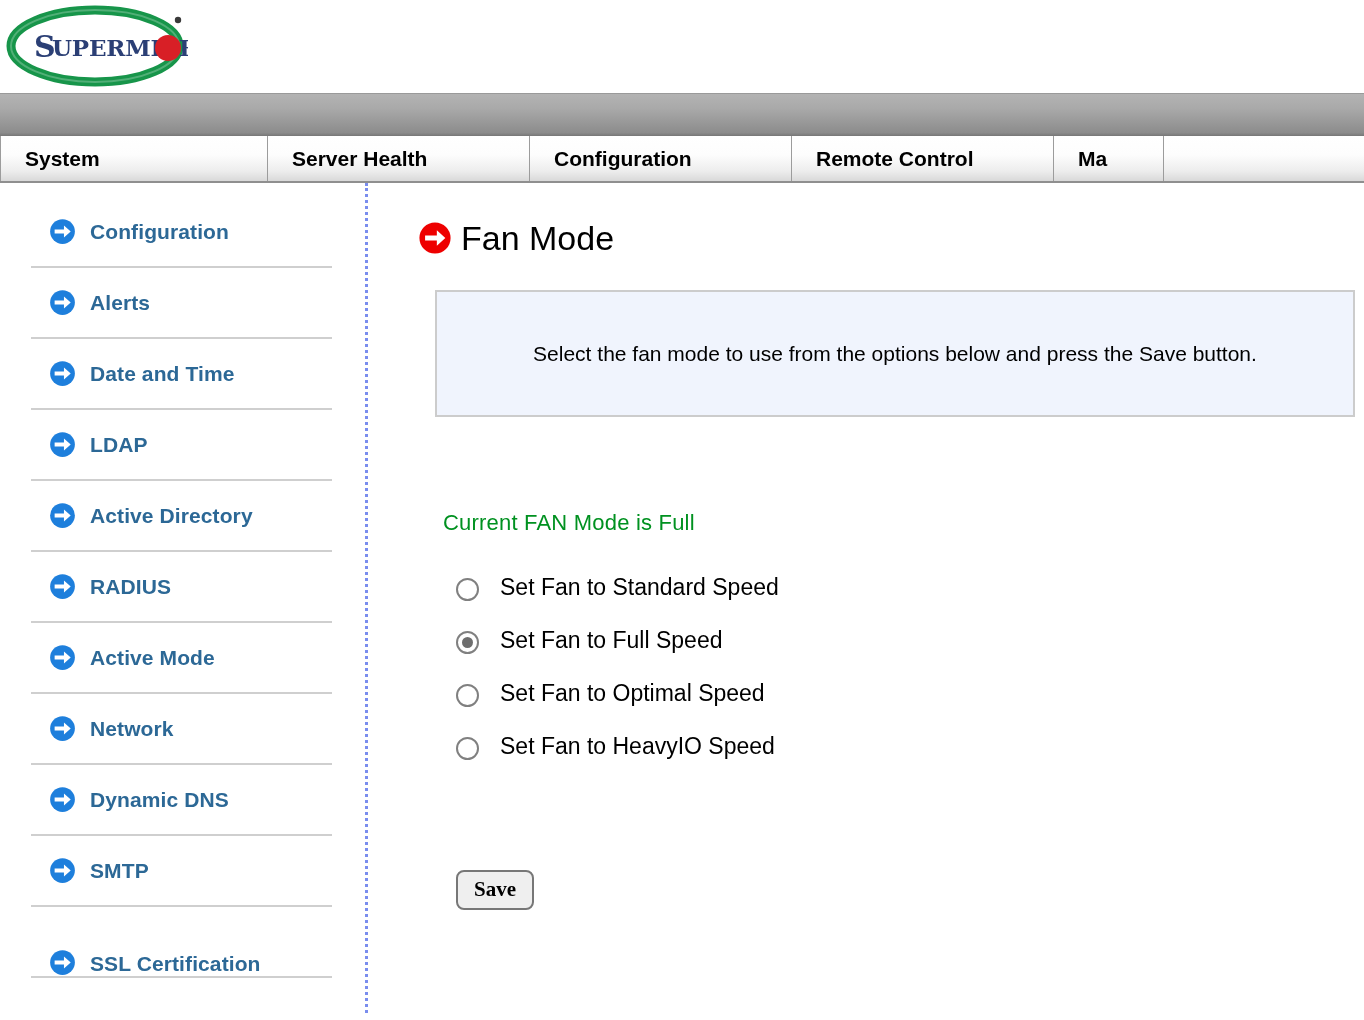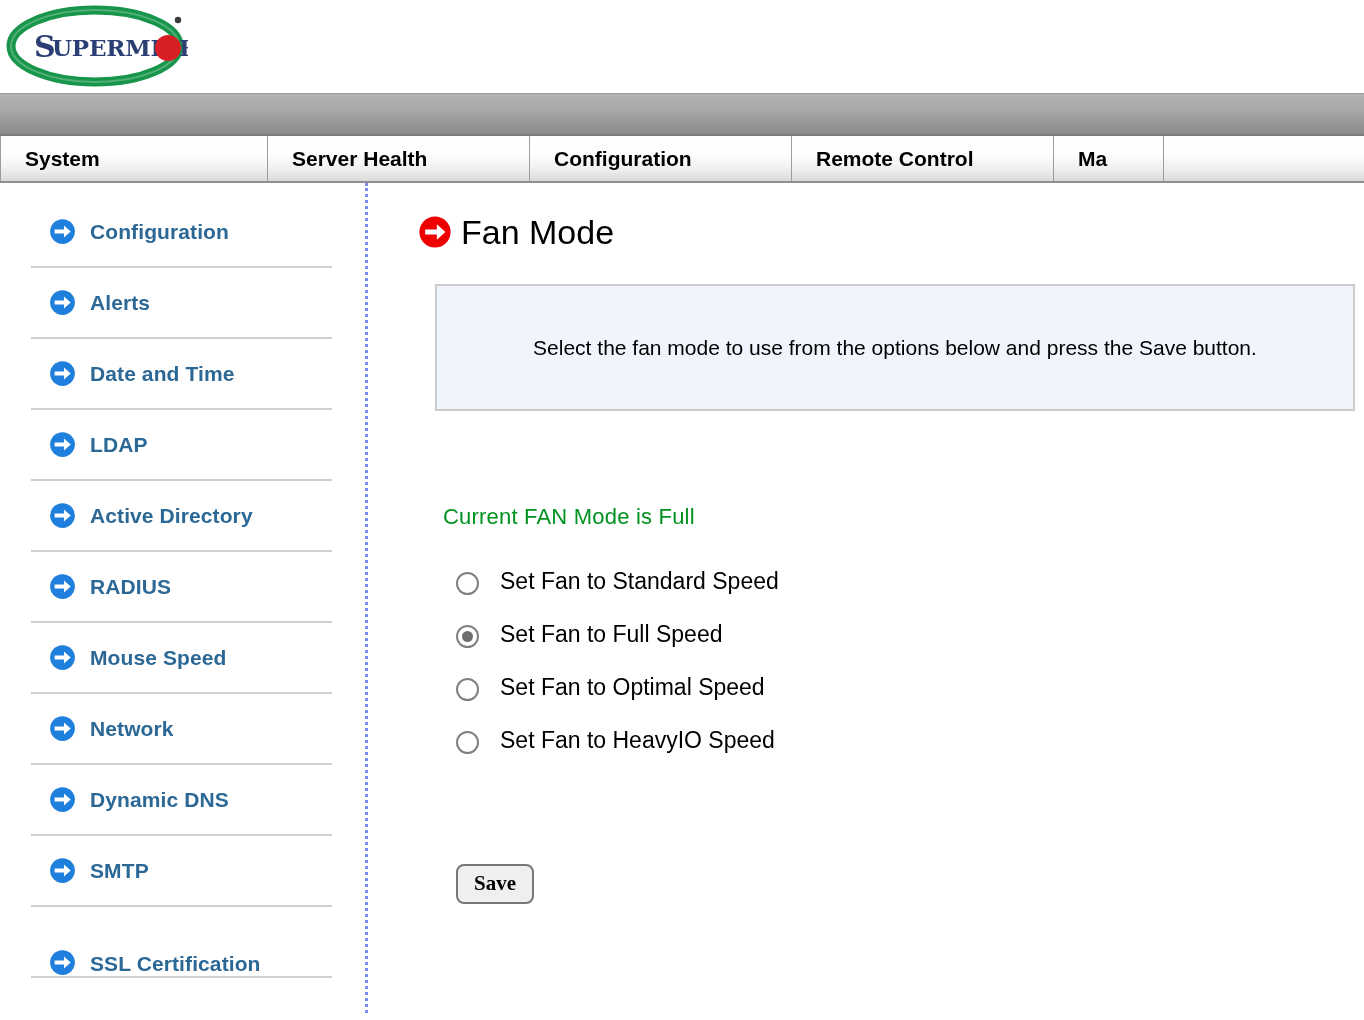--- a/index.html
+++ b/index.html
@@ -106,21 +106,21 @@
     color: #2c6896;
     letter-spacing: 0.1px;
   }
 
   
   .main {
     flex: 1 1 auto;
     position: relative;
     background: #ffffff;
     padding-left: 50px;
-    padding-top: 24px;
+    padding-top: 30px;
     box-sizing: border-box;
   }
   .page-title-row {
     display: flex;
     align-items: center;
     height: 50px;
   }
   .title-icon {
     width: 34px;
     height: 34px;
@@ -296,21 +296,21 @@
         <path d="M5 10.2h8.3V6.6l6 5.4-6 5.4v-3.6H5z" fill="#ffffff"></path>
       </svg>
       <span class="side-label">RADIUS</span>
     </div>
 
     <div class="side-item">
       <svg class="side-icon" viewBox="0 0 24 24">
         <circle cx="12" cy="12" r="11" fill="#1e7fdc"></circle>
         <path d="M5 10.2h8.3V6.6l6 5.4-6 5.4v-3.6H5z" fill="#ffffff"></path>
       </svg>
-      <span class="side-label">Mouse Speed</span>
+      <span class="side-label">Active Mode</span>
     </div>
 
     <div class="side-item">
       <svg class="side-icon" viewBox="0 0 24 24">
         <circle cx="12" cy="12" r="11" fill="#1e7fdc"></circle>
         <path d="M5 10.2h8.3V6.6l6 5.4-6 5.4v-3.6H5z" fill="#ffffff"></path>
       </svg>
       <span class="side-label">Network</span>
     </div>
 

